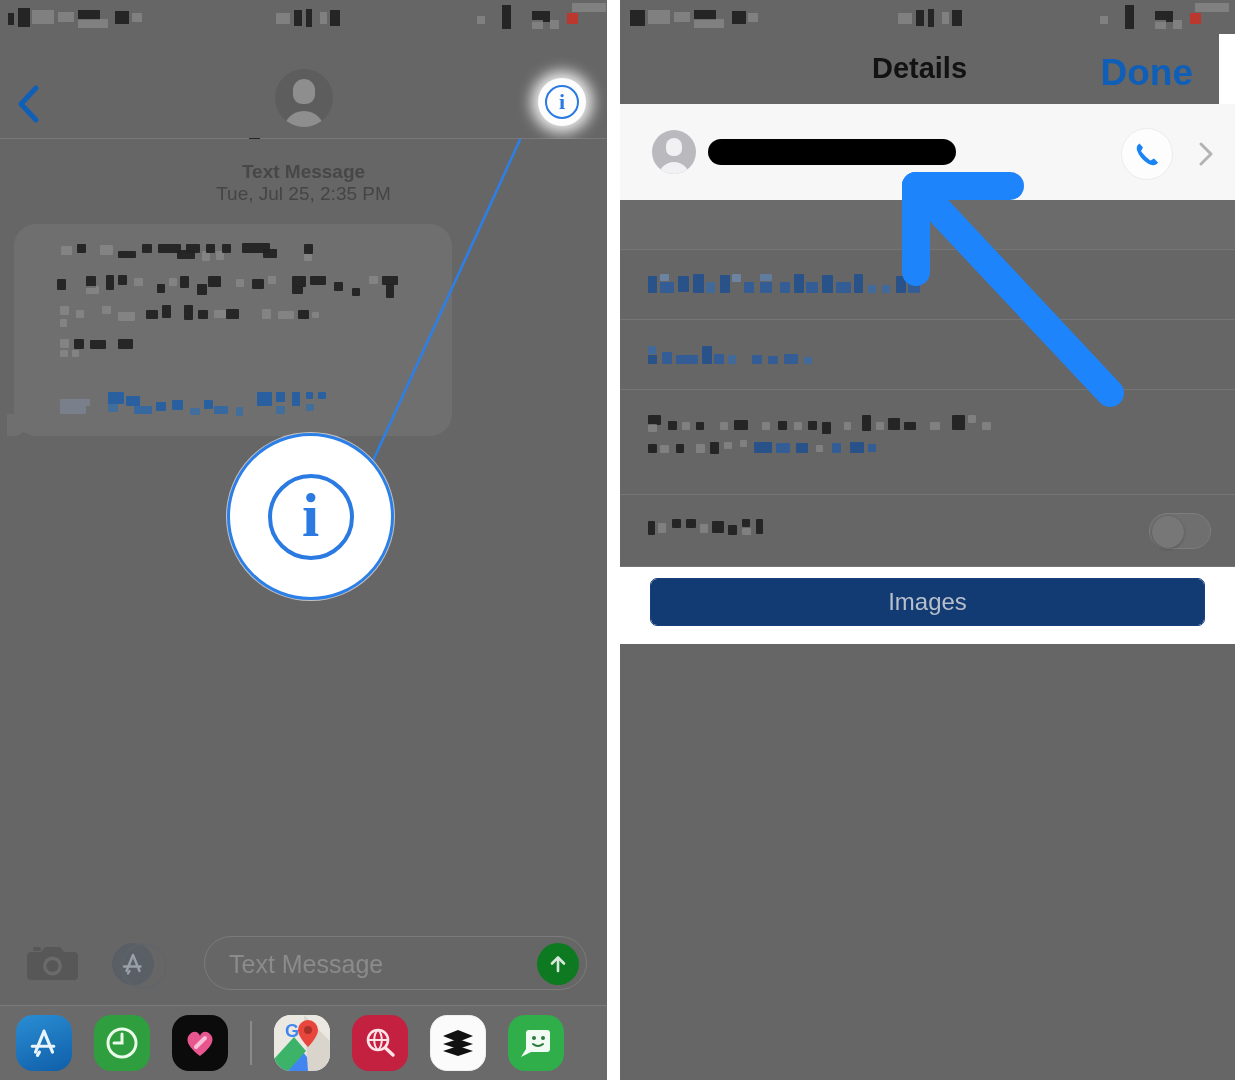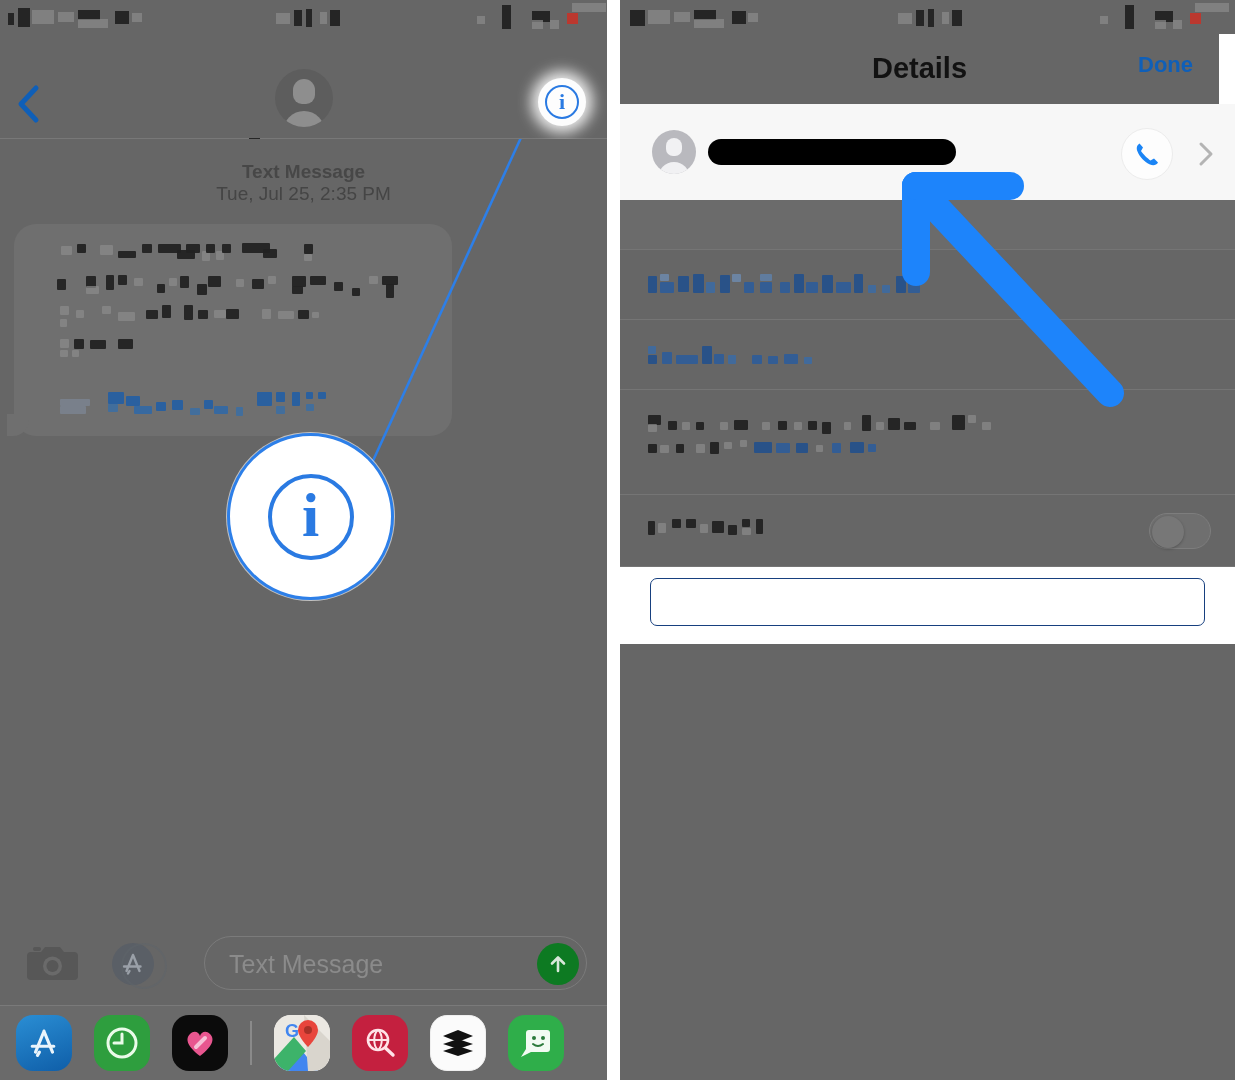--- a/index.html
+++ b/index.html
@@ -152,21 +152,21 @@
   .nav-right {
     position: absolute; top: 34px; left: 0; right: 16px; height: 70px;
     background: #666666;
   }
   .nav-right .title {
     position: absolute; left: 0; right: 0; top: 18px; text-align: center;
     font-size: 29px; font-weight: bold; color: #121212;
   }
   .nav-right .done {
     position: absolute; right: 26px; top: 18px;
-    font-size: 22px; color: #0f5fb8; font-weight: 600; cursor: pointer;
+    font-size: 37px; color: #0f5fb8; font-weight: 600; cursor: pointer;
   }
   .contact-row {
     position: absolute; top: 104px; left: 0; right: 0; height: 96px;
     background: #f7f7f7; display: flex; align-items: center; padding: 0 16px;
   }
   .c-avatar {
     width: 44px; height: 44px; border-radius: 50%; background: #b9b9be;
     position: relative; overflow: hidden; flex: 0 0 auto; margin-left: 16px;
   }
   .c-avatar .head { position: absolute; left: 50%; transform: translateX(-50%); top: 8px; width: 16px; height: 18px; border-radius: 8px 8px 7px 7px; background: #f1f1f3; }
@@ -610,20 +610,21 @@
           <i class="px px-light" style="left:94px;top:9px;width:9px;height:7px;"></i>
           <i class="px px-dark" style="left:108px;top:0;width:7px;height:15px;"></i>
         </div>
         <div class="toggle">
           <div class="knob"></div>
         </div>
       </div>
     </div>
 
     <div class="segmented">
+      <div class="seg active">Images</div>
     </div>
 
     <div class="panel-bg-fill"></div>
 
     <svg class="big-arrow" viewBox="0 0 615 1080">
       <g stroke="#1d84fb" stroke-width="28" fill="none" stroke-linecap="round" stroke-linejoin="round">
         <line x1="490" y1="393" x2="296" y2="186"></line>
         <line x1="296" y1="186" x2="296" y2="272"></line>
         <line x1="296" y1="186" x2="390" y2="186"></line>
       </g>

